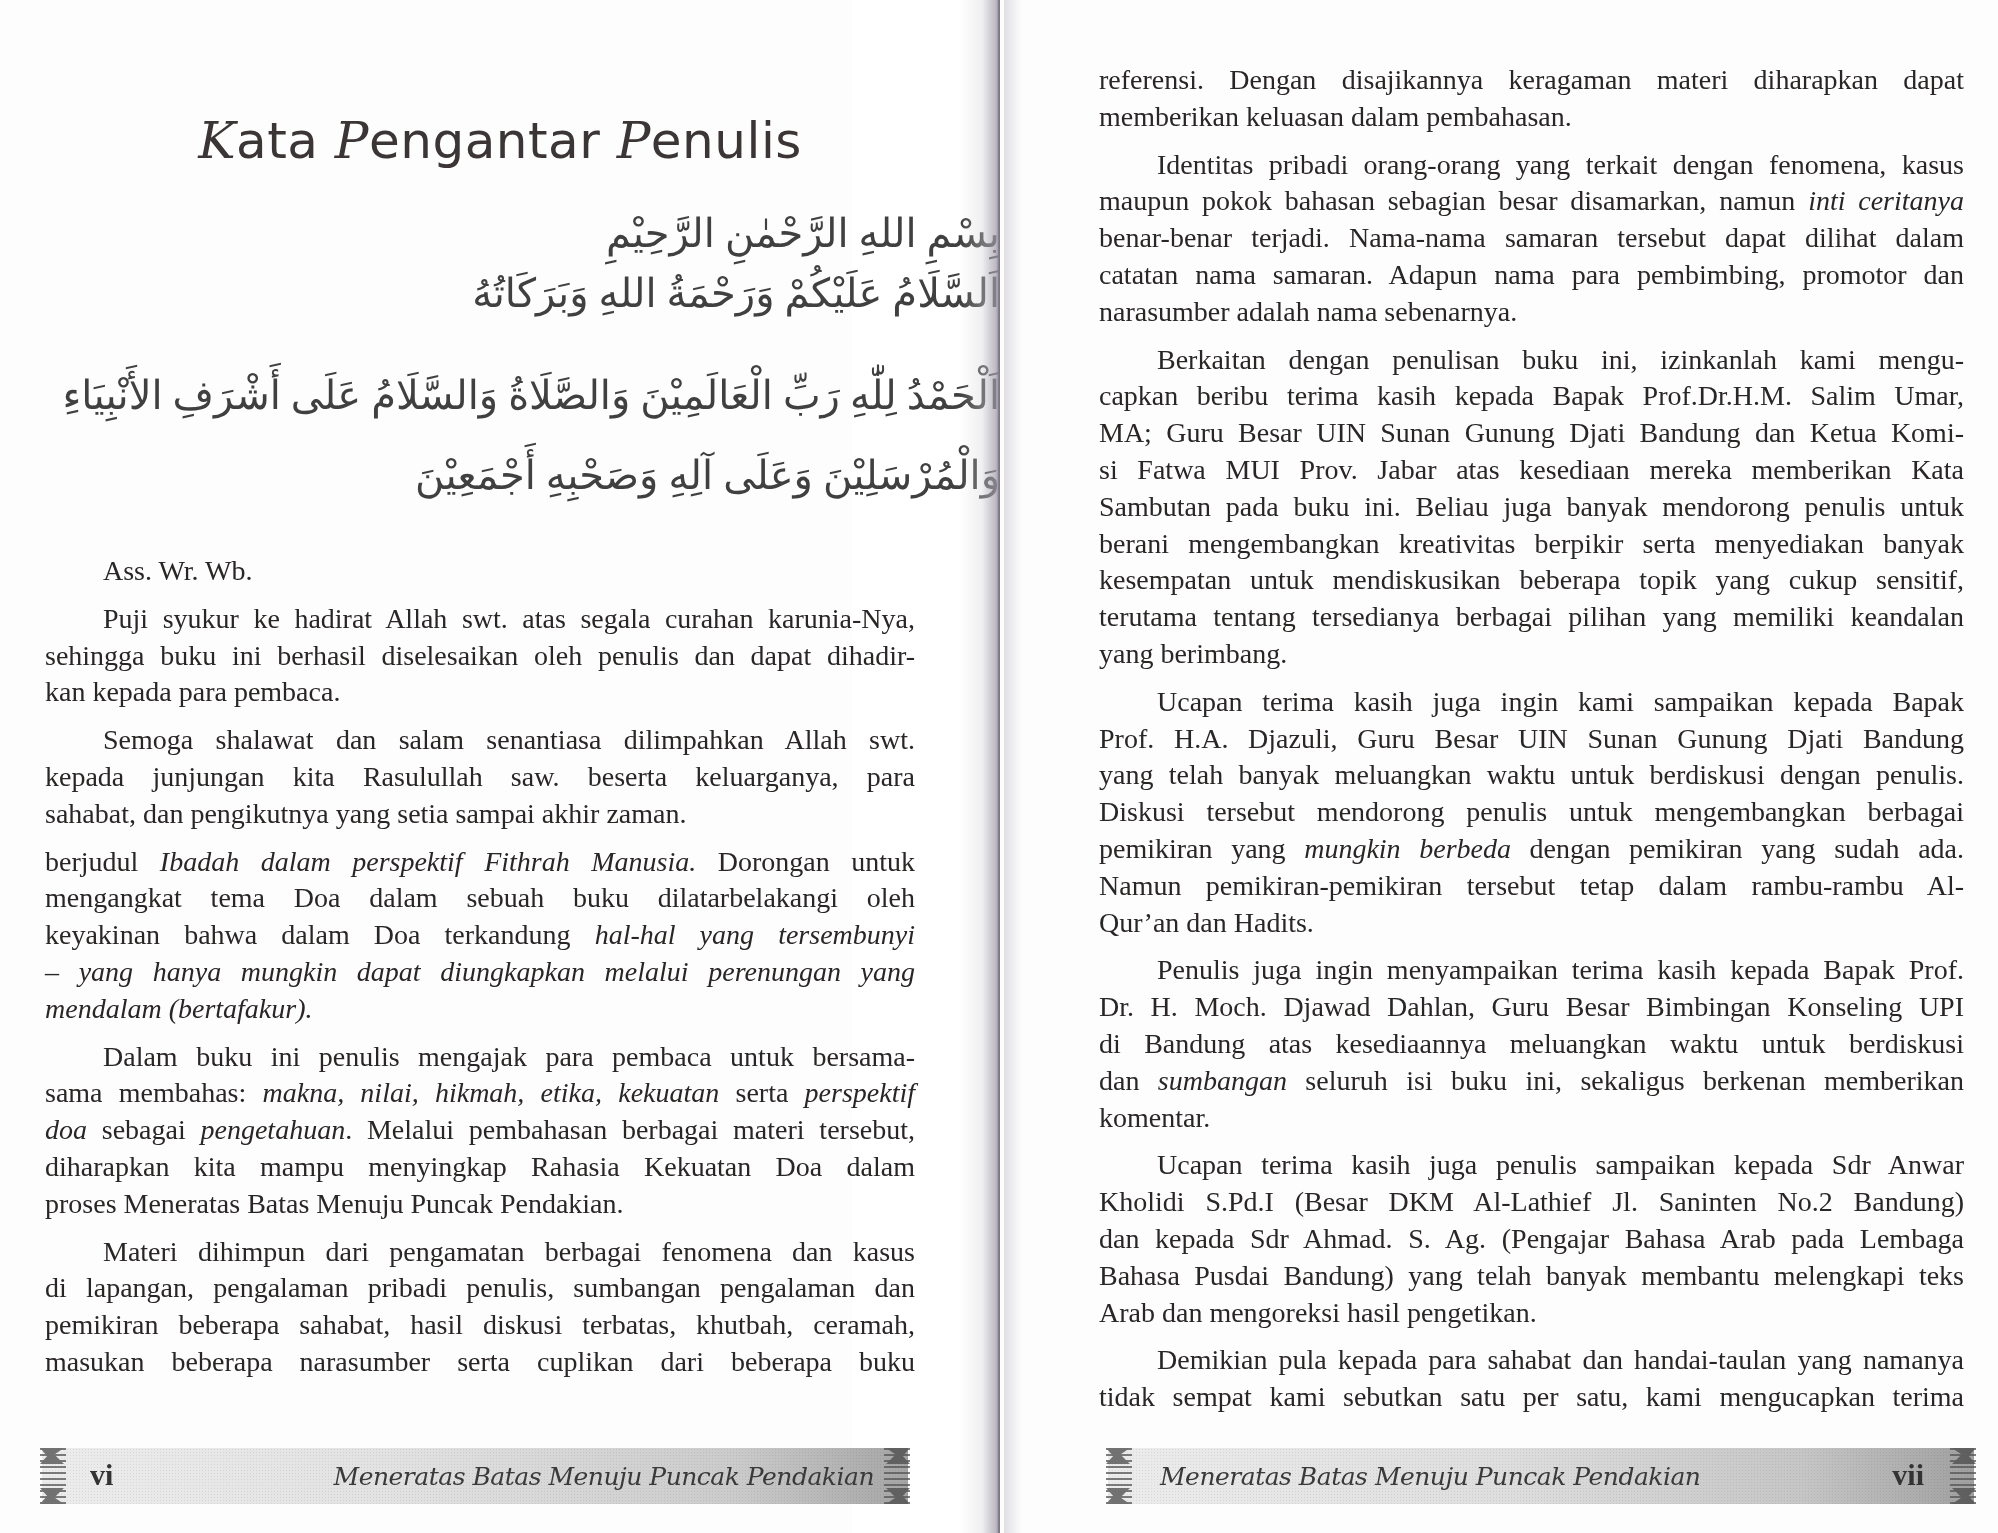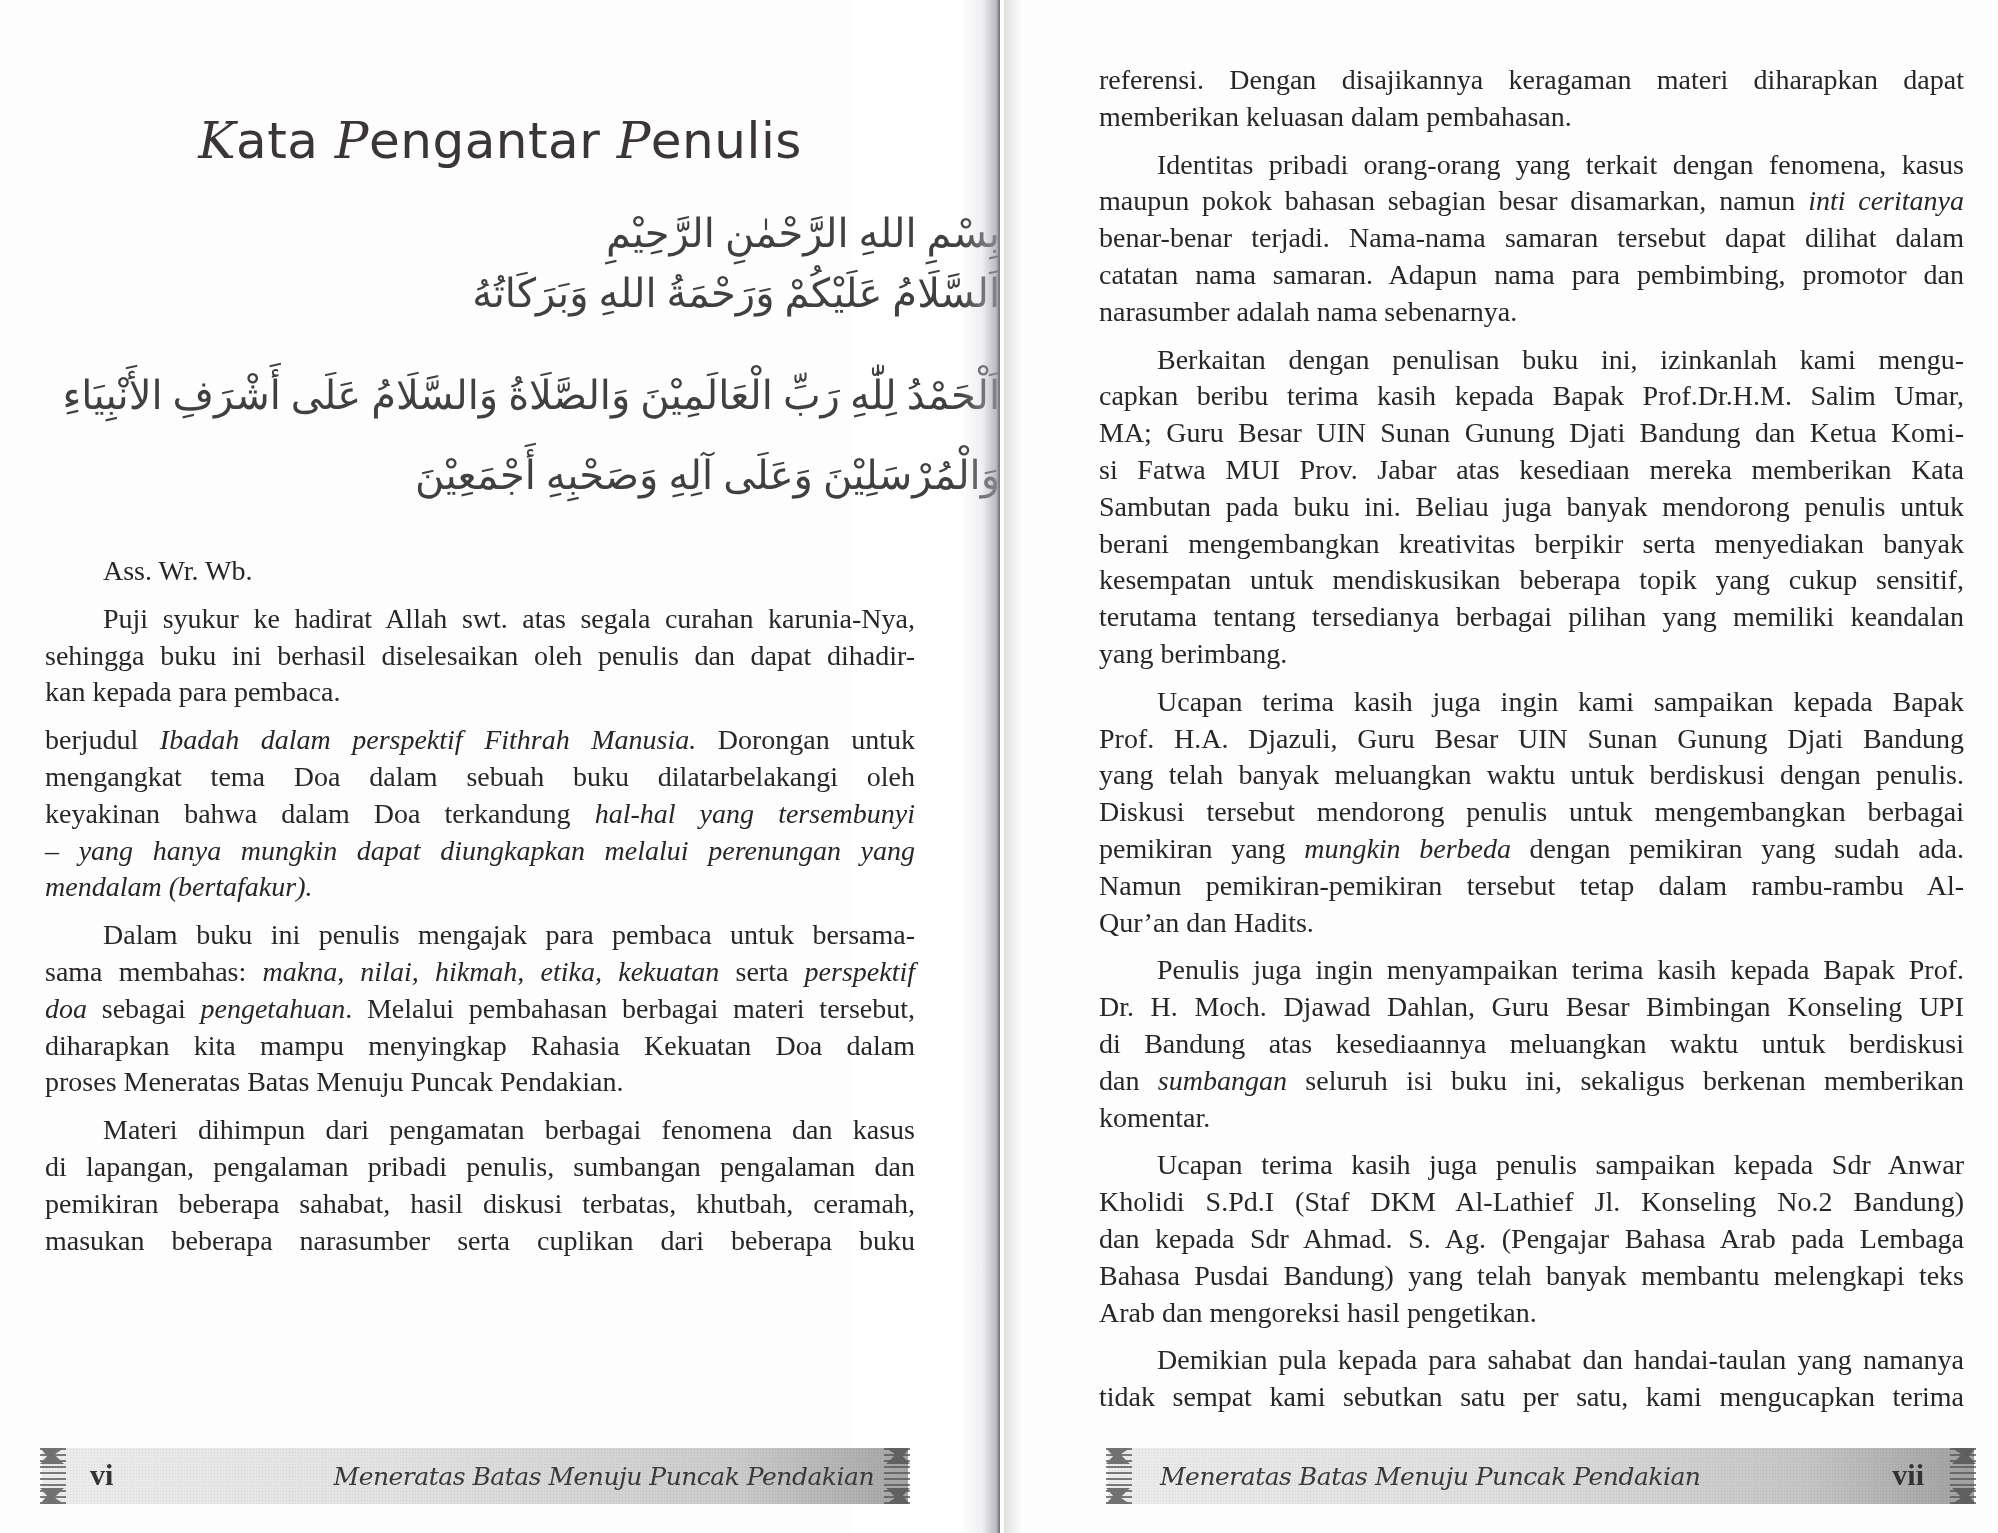--- a/index.html
+++ b/index.html
@@ -107,20 +107,25 @@
   <div class="col col-left">
     <div class="para">
       <div class="line indent last">Ass. Wr. Wb.</div>
     </div>
     <div class="para">
       <div class="line indent">Puji syukur ke hadirat Allah swt. atas segala curahan karunia-Nya,</div>
       <div class="line">sehingga buku ini berhasil diselesaikan oleh penulis dan dapat dihadir-</div>
       <div class="line last">kan kepada para pembaca.</div>
     </div>
     <div class="para">
+      <div class="line indent">Semoga shalawat dan salam senantiasa dilimpahkan Allah swt.</div>
+      <div class="line">kepada junjungan kita Rasulullah saw. beserta keluarganya, para</div>
+      <div class="line last">sahabat, dan  pengikutnya yang setia sampai akhir zaman.</div>
+    </div>
+    <div class="para">
       <div class="line"><span>berjudul </span><span class="it">Ibadah dalam perspektif Fithrah Manusia.</span><span> Dorongan untuk</span></div>
       <div class="line">mengangkat tema Doa dalam sebuah buku dilatarbelakangi oleh</div>
       <div class="line"><span>keyakinan bahwa dalam Doa terkandung </span><span class="it">hal-hal yang tersembunyi</span></div>
       <div class="line it">– yang hanya mungkin dapat diungkapkan melalui perenungan yang</div>
       <div class="line it last">mendalam (bertafakur).</div>
     </div>
     <div class="para">
       <div class="line indent">Dalam buku ini penulis mengajak para pembaca untuk bersama-</div>
       <div class="line"><span>sama membahas: </span><span class="it">makna, nilai, hikmah, etika, kekuatan</span><span> serta </span><span class="it">perspektif</span></div>
       <div class="line"><span class="it">doa</span><span> sebagai </span><span class="it">pengetahuan</span><span>. Melalui pembahasan berbagai materi tersebut,</span></div>
@@ -183,21 +188,21 @@
   </div>
   <div class="para">
     <div class="line indent">Penulis juga ingin menyampaikan terima kasih kepada Bapak Prof.</div>
     <div class="line">Dr. H. Moch. Djawad Dahlan, Guru Besar Bimbingan Konseling UPI</div>
     <div class="line">di Bandung atas kesediaannya meluangkan waktu untuk berdiskusi</div>
     <div class="line"><span>dan </span><span class="it">sumbangan</span><span> seluruh isi buku ini, sekaligus berkenan memberikan</span></div>
     <div class="line last">komentar.</div>
   </div>
   <div class="para">
     <div class="line indent">Ucapan terima kasih juga penulis sampaikan kepada Sdr Anwar</div>
-    <div class="line">Kholidi S.Pd.I (Staf DKM Al-Lathief Jl. Konseling No.2 Bandung)</div>
+    <div class="line">Kholidi S.Pd.I (Besar DKM Al-Lathief Jl. Saninten No.2 Bandung)</div>
     <div class="line">dan kepada Sdr Ahmad. S. Ag. (Pengajar Bahasa Arab pada Lembaga</div>
     <div class="line">Bahasa Pusdai Bandung) yang telah banyak membantu melengkapi teks</div>
     <div class="line last">Arab dan mengoreksi hasil pengetikan.</div>
   </div>
   <div class="para">
     <div class="line indent">Demikian pula kepada para sahabat dan handai-taulan yang namanya</div>
     <div class="line">tidak sempat kami sebutkan satu per satu, kami mengucapkan terima</div>
   </div>
 </div>
 

